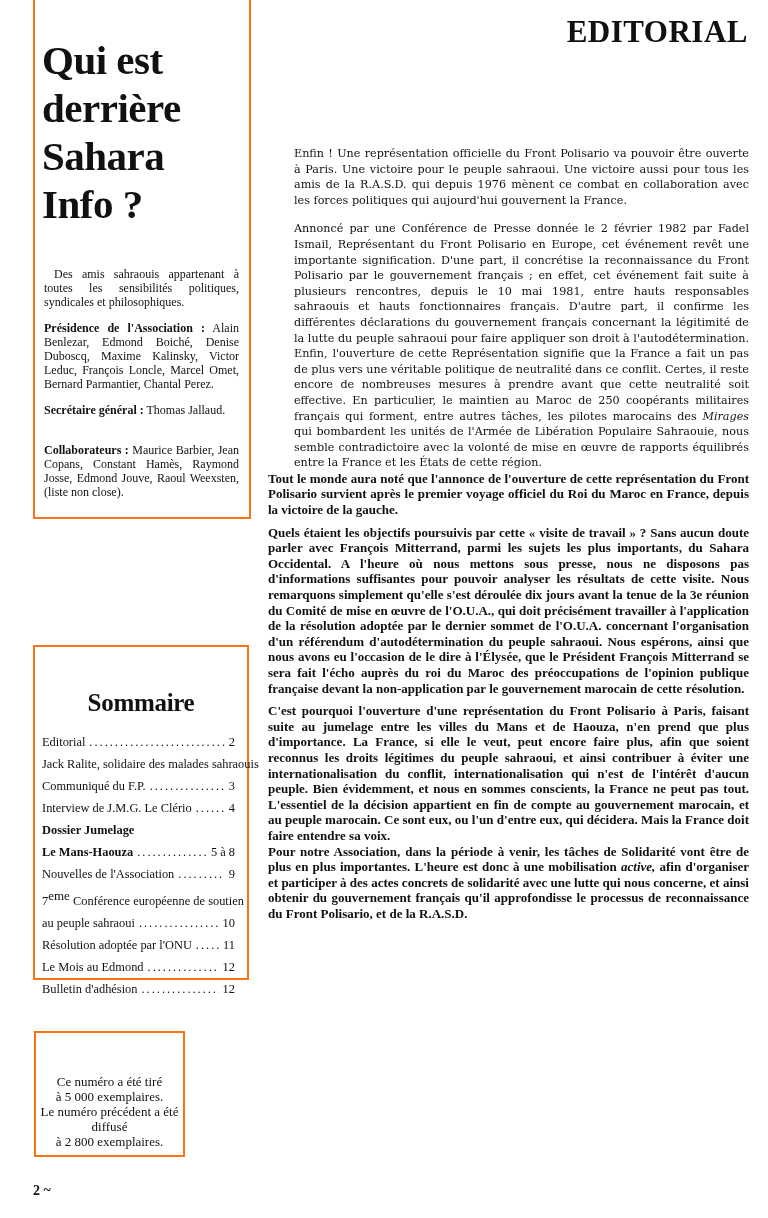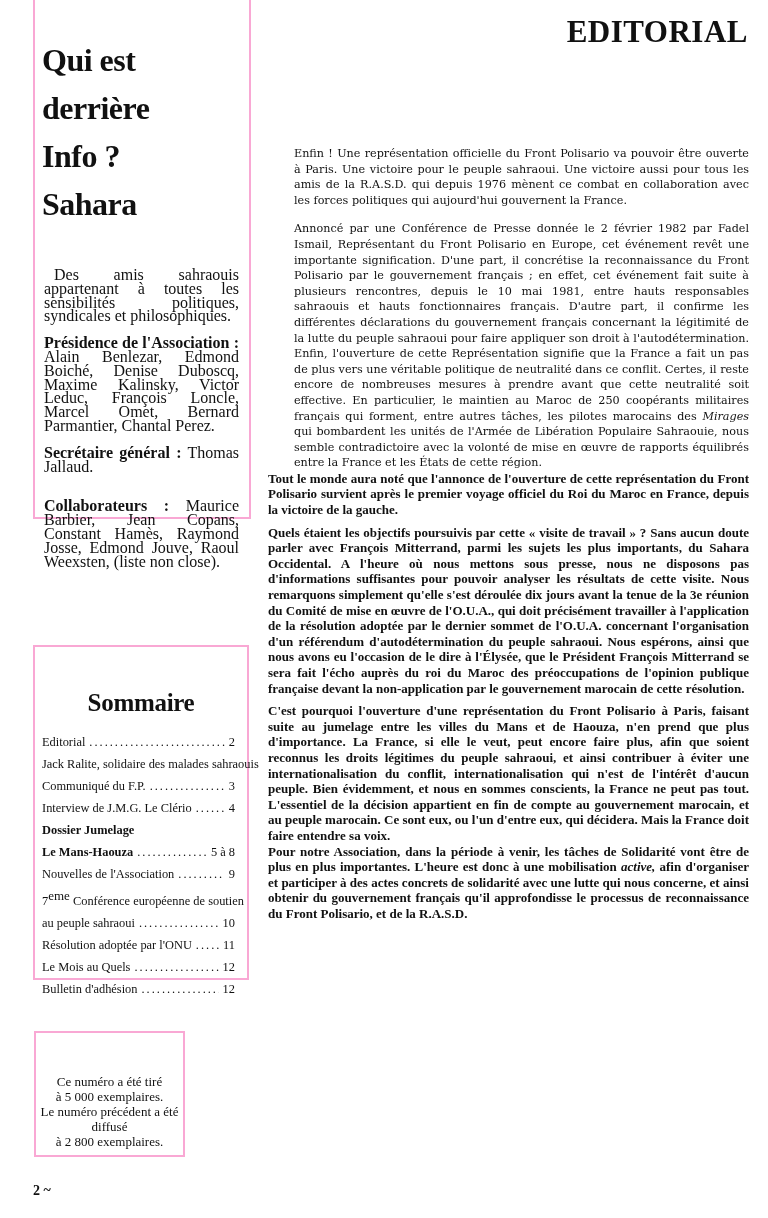--- a/index.html
+++ b/index.html
@@ -1,21 +1,21 @@
 <!DOCTYPE html>
 <html><head>
 <meta charset="utf-8">
 <style>
   html, body { margin: 0; padding: 0; background: #ffffff; }
   body { width: 768px; height: 1218px; position: relative; overflow: hidden; color: #111; font-family: "Liberation Serif", serif; }
 
-  .box { position: absolute; border: 2px solid #f9a8d4; box-sizing: border-box; background: #fff; }
+  .box { position: absolute; border: 2px solid #f97316; box-sizing: border-box; background: #fff; }
   #who-box { left: 33px; top: 0px; width: 218px; height: 519px; border-top: none; }
-  #who-box .title { font-family: "Liberation Serif", serif; font-weight: bold; font-size: 32px; line-height: 48px; margin: 36px 0 0 7px; letter-spacing: -0.5px; }
-  #who-box .block { font-family: "Liberation Serif", serif; font-size: 16px; line-height: 13.8px; text-align: justify; margin: 0 10px 0 9px; }
+  #who-box .title { font-family: "Liberation Serif", serif; font-weight: bold; font-size: 41px; line-height: 48px; margin: 36px 0 0 7px; letter-spacing: -0.5px; }
+  #who-box .block { font-family: "Liberation Serif", serif; font-size: 12px; line-height: 13.8px; text-align: justify; margin: 0 10px 0 9px; }
   #who-box .intro { margin-top: 40px; text-indent: 10px; }
   #who-box .gap { height: 13px; }
   #who-box b { font-weight: bold; }
 
   #toc-box { left: 33px; top: 645px; width: 216px; height: 335px; }
   #toc-box .toc-title { text-align: center; font-weight: bold; font-size: 25px; margin-top: 42px; margin-bottom: 14px; letter-spacing: -0.3px; }
   .toc-item { display: flex; align-items: baseline; font-size: 12.4px; line-height: 22px; margin: 0 12px 0 7px; white-space: nowrap; }
   .toc-item .lbl { flex: 0 0 auto; }
   .toc-item .dots { flex: 1 1 auto; overflow: hidden; margin: 0 4px; letter-spacing: 2px; }
   .toc-item .dots::before { content: "................................................................"; }
@@ -37,22 +37,22 @@
   #editorial-body p.tight { margin-bottom: 0; }
   em { }
 </style>
 </head>
 <body>
 
 <div class="box" id="who-box">
   <div class="title">
     <div>Qui est</div>
     <div>derrière</div>
+    <div>Sahara</div>
     <div>Info ?</div>
-    <div>Sahara</div>
   </div>
   <div class="block intro">Des amis sahraouis appartenant à toutes les sensibilités politiques, syndicales et philosophiques.</div>
   <div class="gap"></div>
   <div class="block"><b>Présidence de l'Association :</b><span> Alain Benlezar, Edmond Boiché, Denise Duboscq, Maxime Kalinsky, Victor Leduc, François Loncle, Marcel Omet, Bernard Parmantier, Chantal Perez.</span></div>
   <div class="gap"></div>
   <div class="block"><b>Secrétaire général :</b><span> Thomas Jallaud.</span></div>
   <div class="gap"></div>
   <div class="gap"></div>
   <div class="block"><b>Collaborateurs :</b><span> Maurice Barbier, Jean Copans, Constant Hamès, Raymond Josse, Edmond Jouve, Raoul Weexsten, (liste non close).</span></div>
 </div>
@@ -97,21 +97,21 @@
       <span class="lbl">au peuple sahraoui</span>
       <span class="dots"></span>
       <span class="pg">10</span>
     </div>
   <div class="toc-item">
       <span class="lbl">Résolution adoptée par l'ONU</span>
       <span class="dots"></span>
       <span class="pg">11</span>
     </div>
   <div class="toc-item">
-      <span class="lbl">Le Mois au Quels</span>
+      <span class="lbl">Le Mois au Edmond</span>
       <span class="dots"></span>
       <span class="pg">12</span>
     </div>
   <div class="toc-item">
       <span class="lbl">Bulletin d'adhésion</span>
       <span class="dots"></span>
       <span class="pg">12</span>
     </div>
 </div>
 

